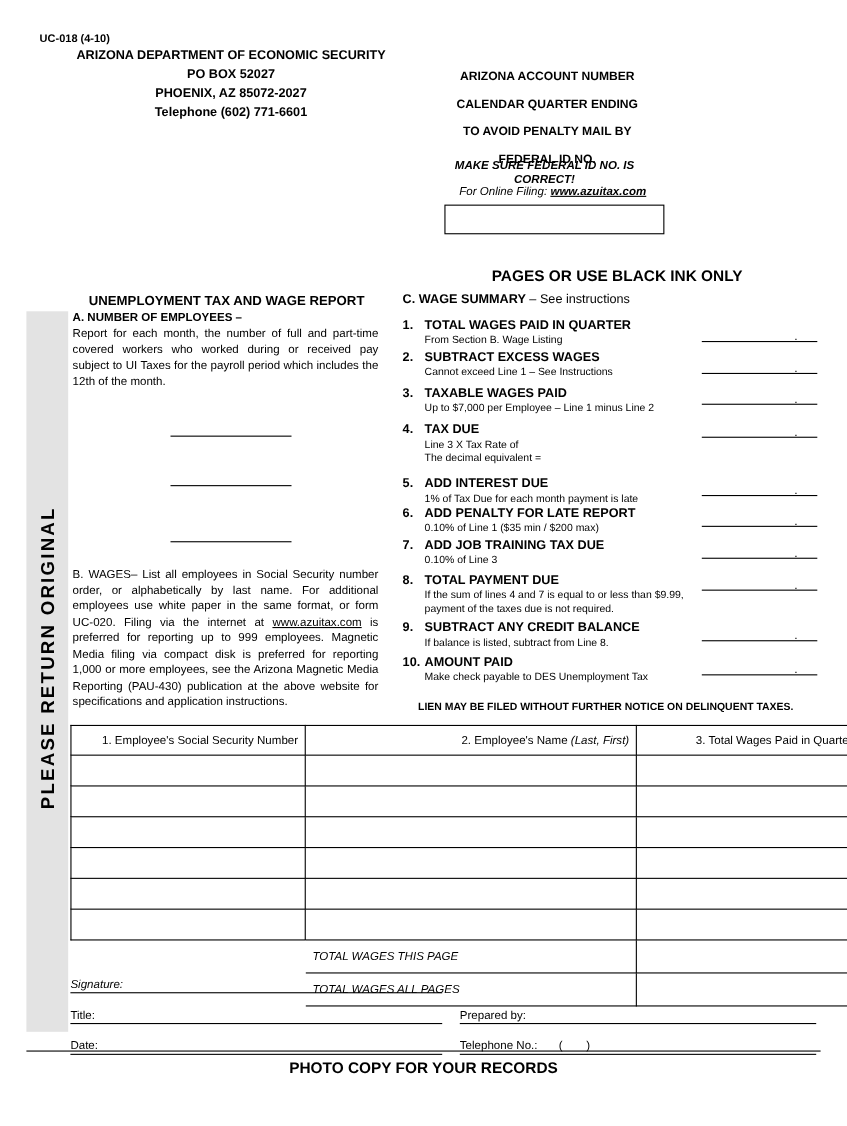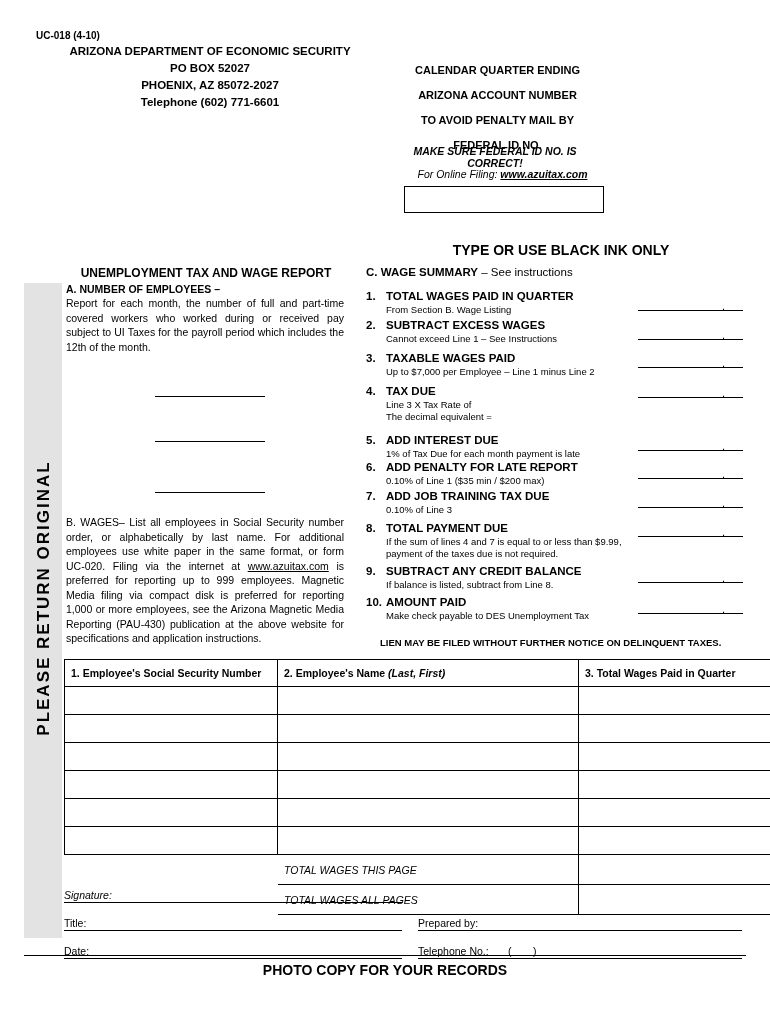--- a/index.html
+++ b/index.html
@@ -215,22 +215,22 @@
   }
   .emp-table td, .emp-table th {
     border: 1px solid #000;
     height: 27px;
     font-size: 10.5px;
     font-weight: normal;
     padding: 0 6px;
   }
   .emp-table th {
     height: 26px;
-    text-align: left;
-    font-weight: bold;
+    text-align: right;
+    font-weight: normal;
   }
   .emp-table th i { font-style: italic; }
   .col1 { width: 200px; }
   .col2 { width: 288px; }
   .col3 { width: 190px; }
 
   .totrow td { height: 29px; }
   .tot-label { font-size: 10.5px; padding-left: 8px; font-style: italic; }
 
   
@@ -268,33 +268,33 @@
   <div class="form-number">UC-018 (4-10)</div>
 
   <div class="agency">
     <div>ARIZONA DEPARTMENT OF ECONOMIC SECURITY</div>
     <div>PO BOX 52027</div>
     <div>PHOENIX, AZ 85072-2027</div>
     <div>Telephone (602) 771-6601</div>
   </div>
 
   <div class="rt-labels">
+    <div class="l1">ARIZONA ACCOUNT NUMBER</div>
     <div class="l1">CALENDAR QUARTER ENDING</div>
-    <div class="l1">ARIZONA ACCOUNT NUMBER</div>
     <div class="l1">TO AVOID PENALTY MAIL BY</div>
     <div class="l1">FEDERAL ID NO.</div>
   </div>
   <div class="rt-note">MAKE SURE FEDERAL ID NO. IS CORRECT!</div>
   <div class="rt-online">
     <span>For Online Filing:</span>
     <b>www.azuitax.com</b>
   </div>
   <div class="rt-box"></div>
 
-  <div class="black-ink">TYPE OR USE BLACK INK ONLY</div>
+  <div class="black-ink">PAGES OR USE BLACK INK ONLY</div>
 
   <div class="vstrip">
     <span>PLEASE RETURN ORIGINAL</span>
   </div>
 
   <div class="lt-title">UNEMPLOYMENT TAX AND WAGE REPORT</div>
   <div class="lt-a-head">A.  NUMBER OF EMPLOYEES –</div>
   <div class="lt-a-body">Report for each month, the number of full and part-time covered workers who worked during or received pay subject to UI Taxes for the payroll period which includes the 12th of the month.</div>
 
   <div class="emp-line l1"></div>

